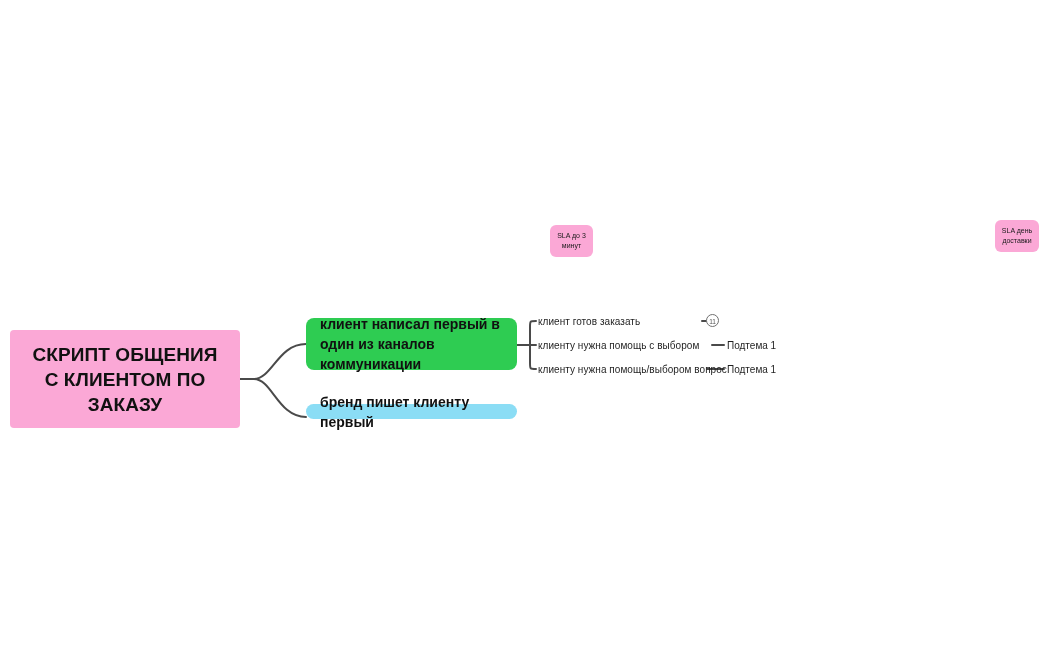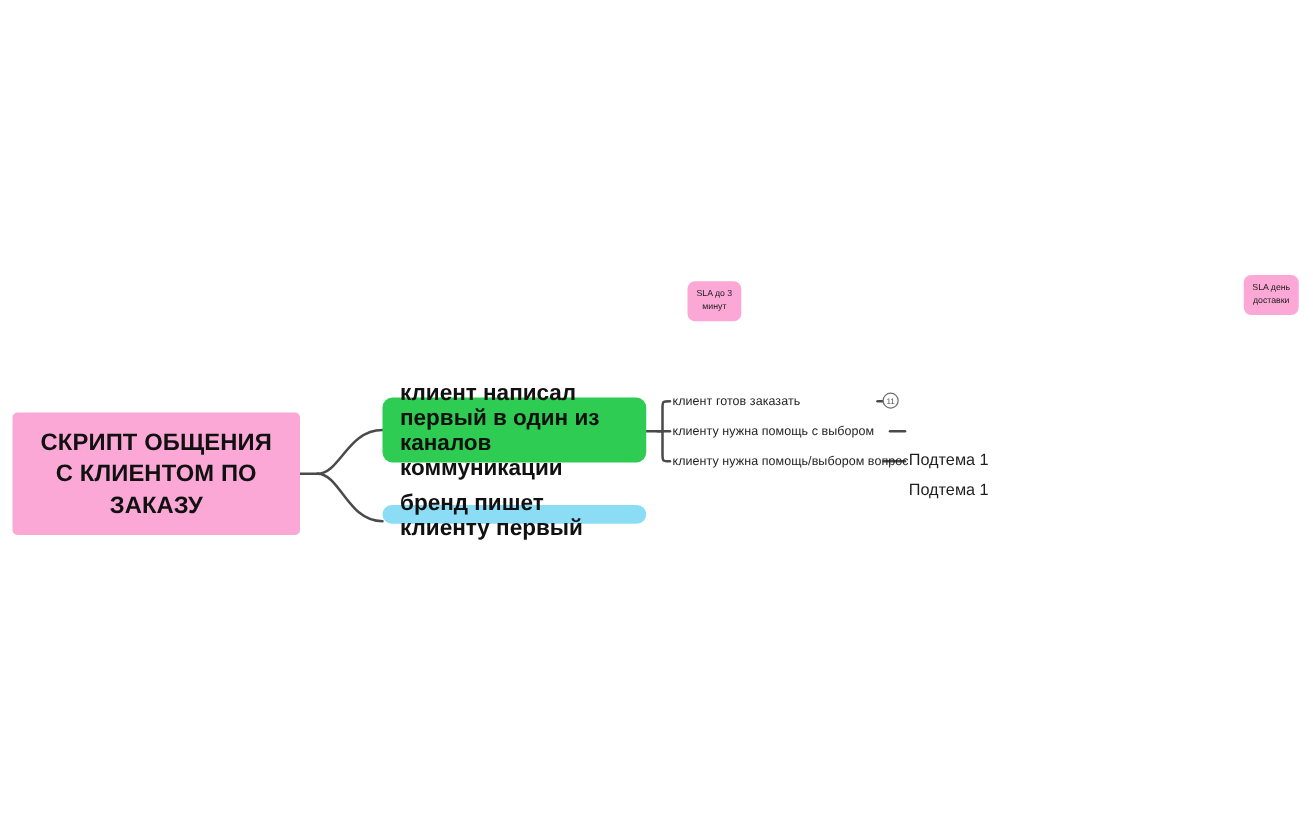--- a/index.html
+++ b/index.html
@@ -64,21 +64,21 @@
     font-size: 19px;
     font-weight: 700;
     line-height: 25px;
     letter-spacing: 0.1px;
     padding: 0 14px;
   }
 
   .node-branch {
     left: 306px;
     border-radius: 8px;
-    font-size: 18px;
+    font-size: 14px;
     font-weight: 700;
     line-height: 20px;
     justify-content: flex-start;
     text-align: left;
     padding: 0 14px;
     width: 211px;
   }
   .node-green {
     top: 318px;
     height: 52px;
@@ -115,26 +115,25 @@
     line-height: 13px;
     letter-spacing: 0.05px;
   }
   .leaf-l1 { left: 538px; top: 315px; }
   .leaf-l2 { left: 538px; top: 339px; text-align: center; }
   .leaf-l3 { left: 538px; top: 363px; }
 
   .subleaf {
     position: absolute;
     z-index: 2;
-    font-size: 13px;
+    font-size: 10px;
     font-weight: 400;
     color: #1f1f1f;
     white-space: nowrap;
     line-height: 13px;
-    margin-top: 22px;
   }
   .sub-2 { left: 727px; top: 339px; }
   .sub-3 { left: 727px; top: 363px; }
 
   
   .count-badge {
     position: absolute;
     z-index: 3;
     left: 706px;
     top: 314px;

